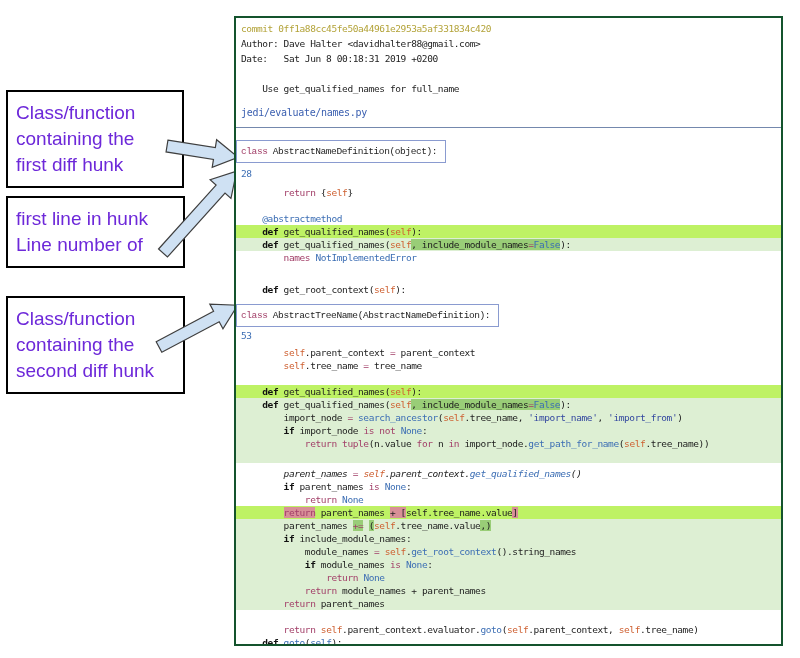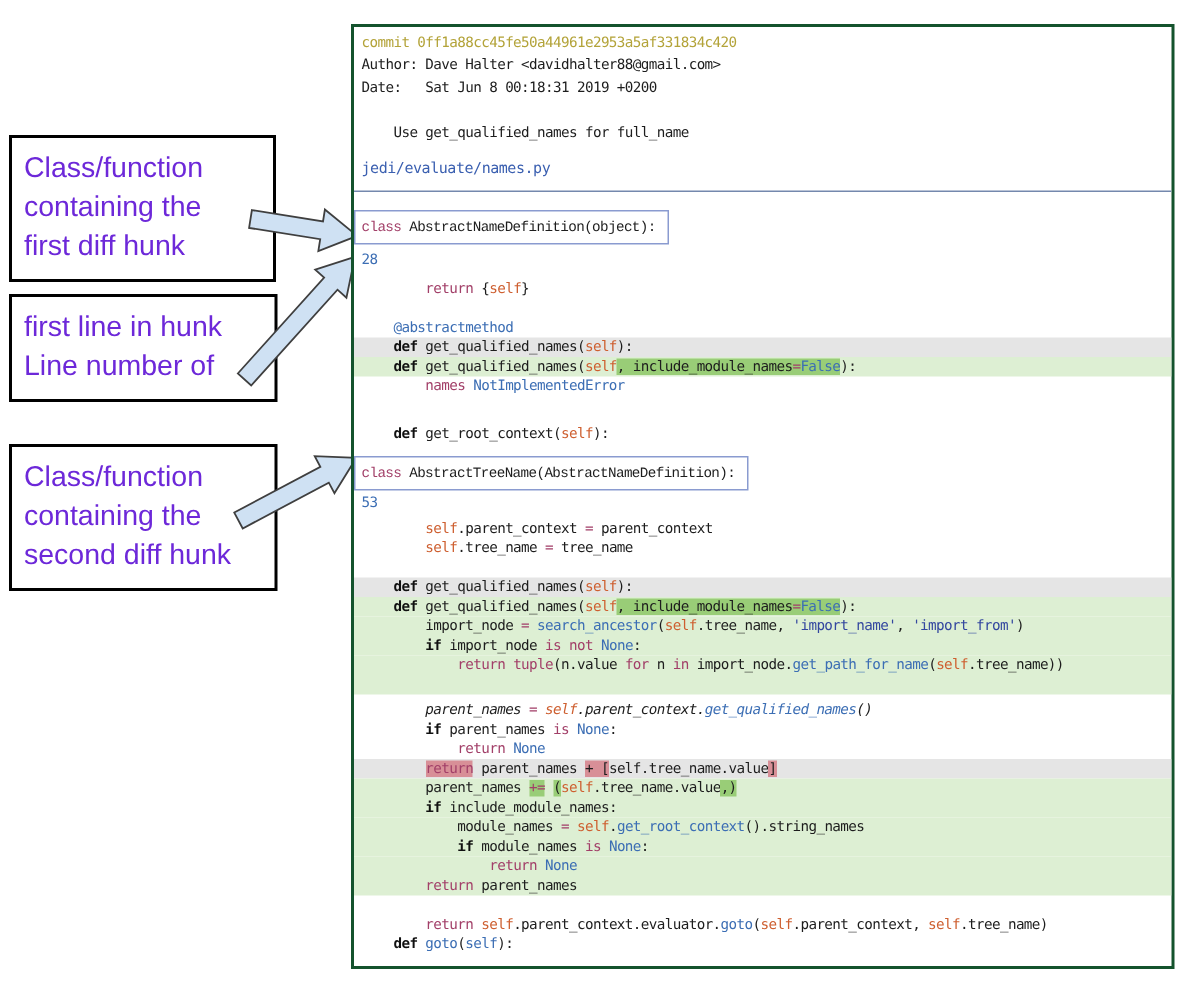--- a/index.html
+++ b/index.html
@@ -12,21 +12,21 @@
   .hdrline,.cl{font-family:"DejaVu Sans Mono","Liberation Mono",monospace;
          font-size:9.5px;letter-spacing:-0.4px;white-space:pre;}
   .hdrblock{padding-top:3px;}
   .hdrline{height:15px;line-height:15px;padding-left:5px;}
   .filehdr{font-family:"DejaVu Sans Mono","Liberation Mono",monospace;font-size:10px;
          letter-spacing:-0.3px;color:#3a5fb0;margin-top:10px;padding:0 0 7px 5px;
          height:14px;line-height:14px;border-bottom:1px solid #74体88ad;border-bottom:1px solid #7488ad;}
   .code{margin-top:0;}
   .cl{height:13px;line-height:13px;padding-left:5px;}
   .cl.add{background:#ddefd3;}
-  .cl.del{background:#e5e5e5;}
+  .cl.del{background:#bef264;}
   .cl.boxedline{height:auto;padding-left:0;}
   .classbox{display:inline-block;border:1px solid #8a9bd0;background:#ffffff;
          padding:4px 8px 4px 4px;line-height:13px;font-family:Liberation Mono, monospace;}
   
   .p{color:#1d1d1d}
   .k{color:#a23f68}
   .b{color:#101010;font-weight:bold}
   .s{color:#ce5f30}
   .u{color:#3c6eb4}
   .t{color:#33479f}
@@ -119,20 +119,21 @@
         <div class="cl add">&nbsp;</div>
         <div class="cl" style="margin-top: 4px; font-style: italic;"><span class="p">        parent_names </span><span class="k">=</span><span class="p"> </span><span class="s">self</span><span class="p">.parent_context.</span><span class="u">get_qualified_names</span><span class="p">()</span></div>
         <div class="cl"><span class="p">        </span><span class="b">if </span><span class="p">parent_names </span><span class="k">is</span><span class="p"> </span><span class="u">None</span><span class="p">:</span></div>
         <div class="cl"><span class="p">            </span><span class="k">return</span><span class="p"> </span><span class="u">None</span></div>
         <div class="cl del"><span class="p">        </span><span class="k hl">return</span><span class="p"> parent_names </span><span class="p hl">+ [</span><span class="p">self.tree_name.value</span><span class="p hl">]</span></div>
         <div class="cl add"><span class="p">        parent_names </span><span class="k hl">+=</span><span class="p"> </span><span class="p hl">(</span><span class="s">self</span><span class="p">.tree_name.value</span><span class="p hl">,)</span></div>
         <div class="cl add"><span class="p">        </span><span class="b">if </span><span class="p">include_module_names:</span></div>
         <div class="cl add"><span class="p">            module_names </span><span class="k">=</span><span class="p"> </span><span class="s">self</span><span class="p">.</span><span class="u">get_root_context</span><span class="p">().string_names</span></div>
         <div class="cl add"><span class="p">            </span><span class="b">if </span><span class="p">module_names </span><span class="k">is</span><span class="p"> </span><span class="u">None</span><span class="p">:</span></div>
         <div class="cl add"><span class="p">                </span><span class="k">return</span><span class="p"> </span><span class="u">None</span></div>
+        <div class="cl add"><span class="p">            </span><span class="k">return</span><span class="p"> module_names + parent_names</span></div>
         <div class="cl add"><span class="p">        </span><span class="k">return</span><span class="p"> parent_names</span></div>
         <div class="cl">&nbsp;</div>
         <div class="cl"><span class="p">        </span><span class="k">return</span><span class="p"> </span><span class="s">self</span><span class="p">.parent_context.evaluator.</span><span class="u">goto</span><span class="p">(</span><span class="s">self</span><span class="p">.parent_context, </span><span class="s">self</span><span class="p">.tree_name)</span></div>
         <div class="cl"><span class="p">    </span><span class="b">def </span><span class="u">goto</span><span class="p">(</span><span class="u">self</span><span class="p">):</span></div>
       </div>
   </div>
 
 </div>
 
 </body></html>

